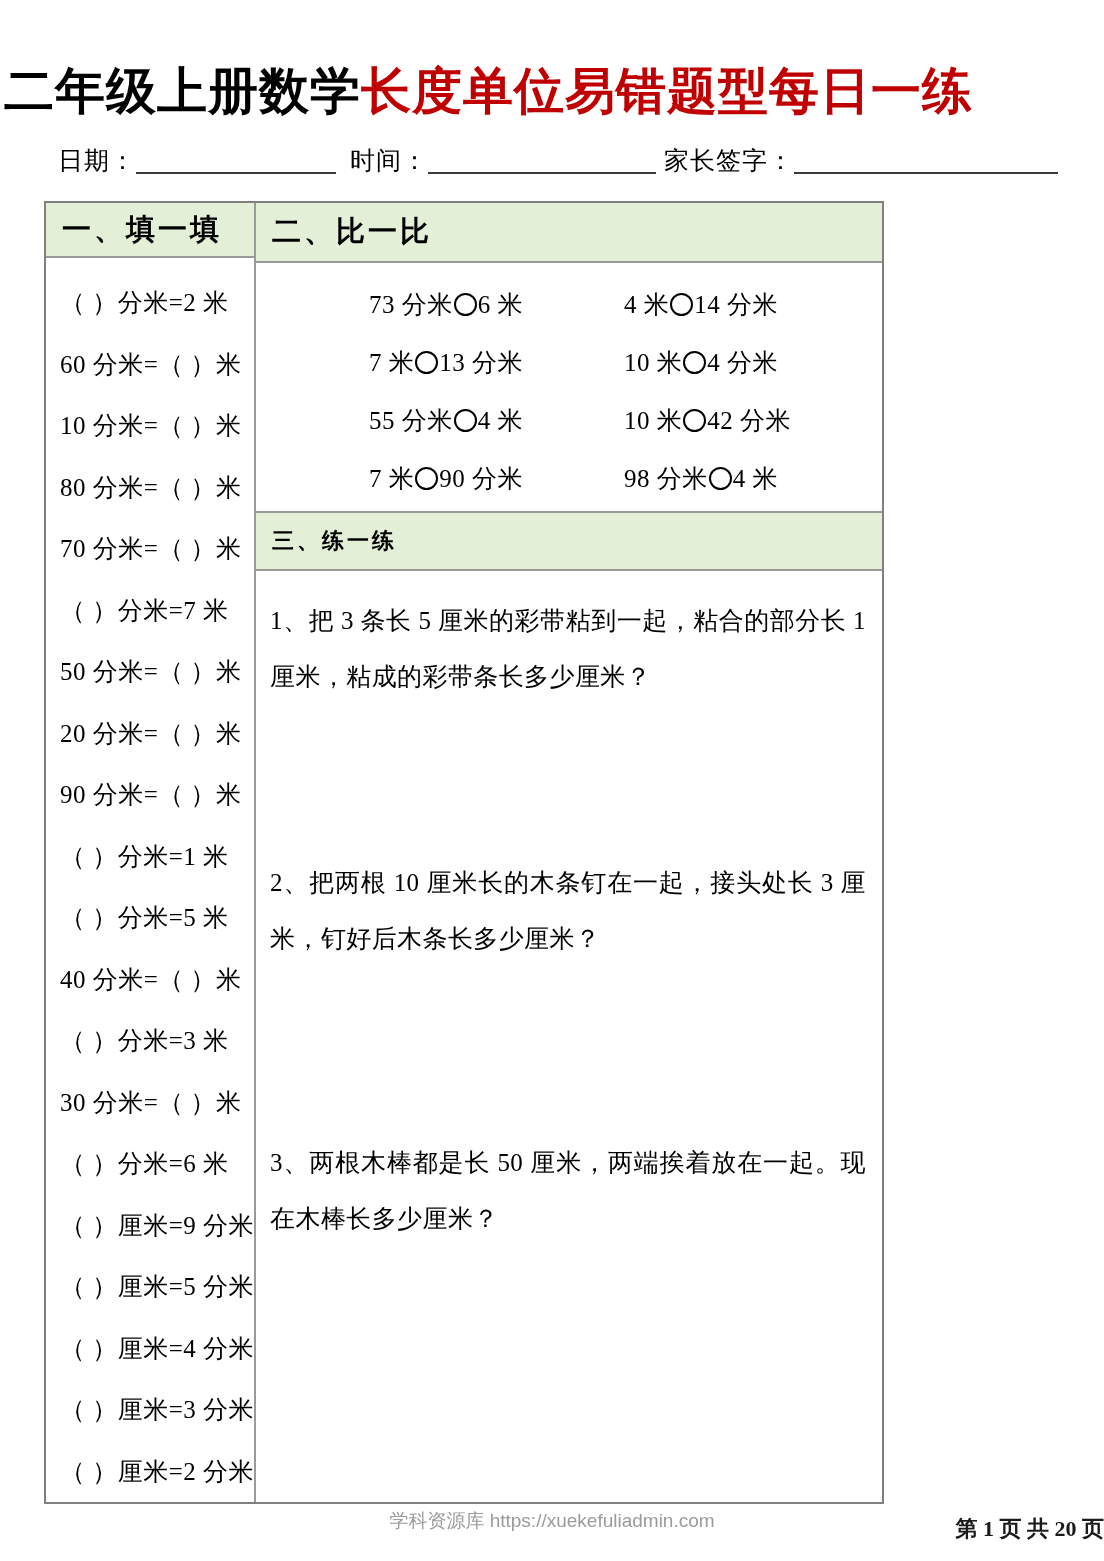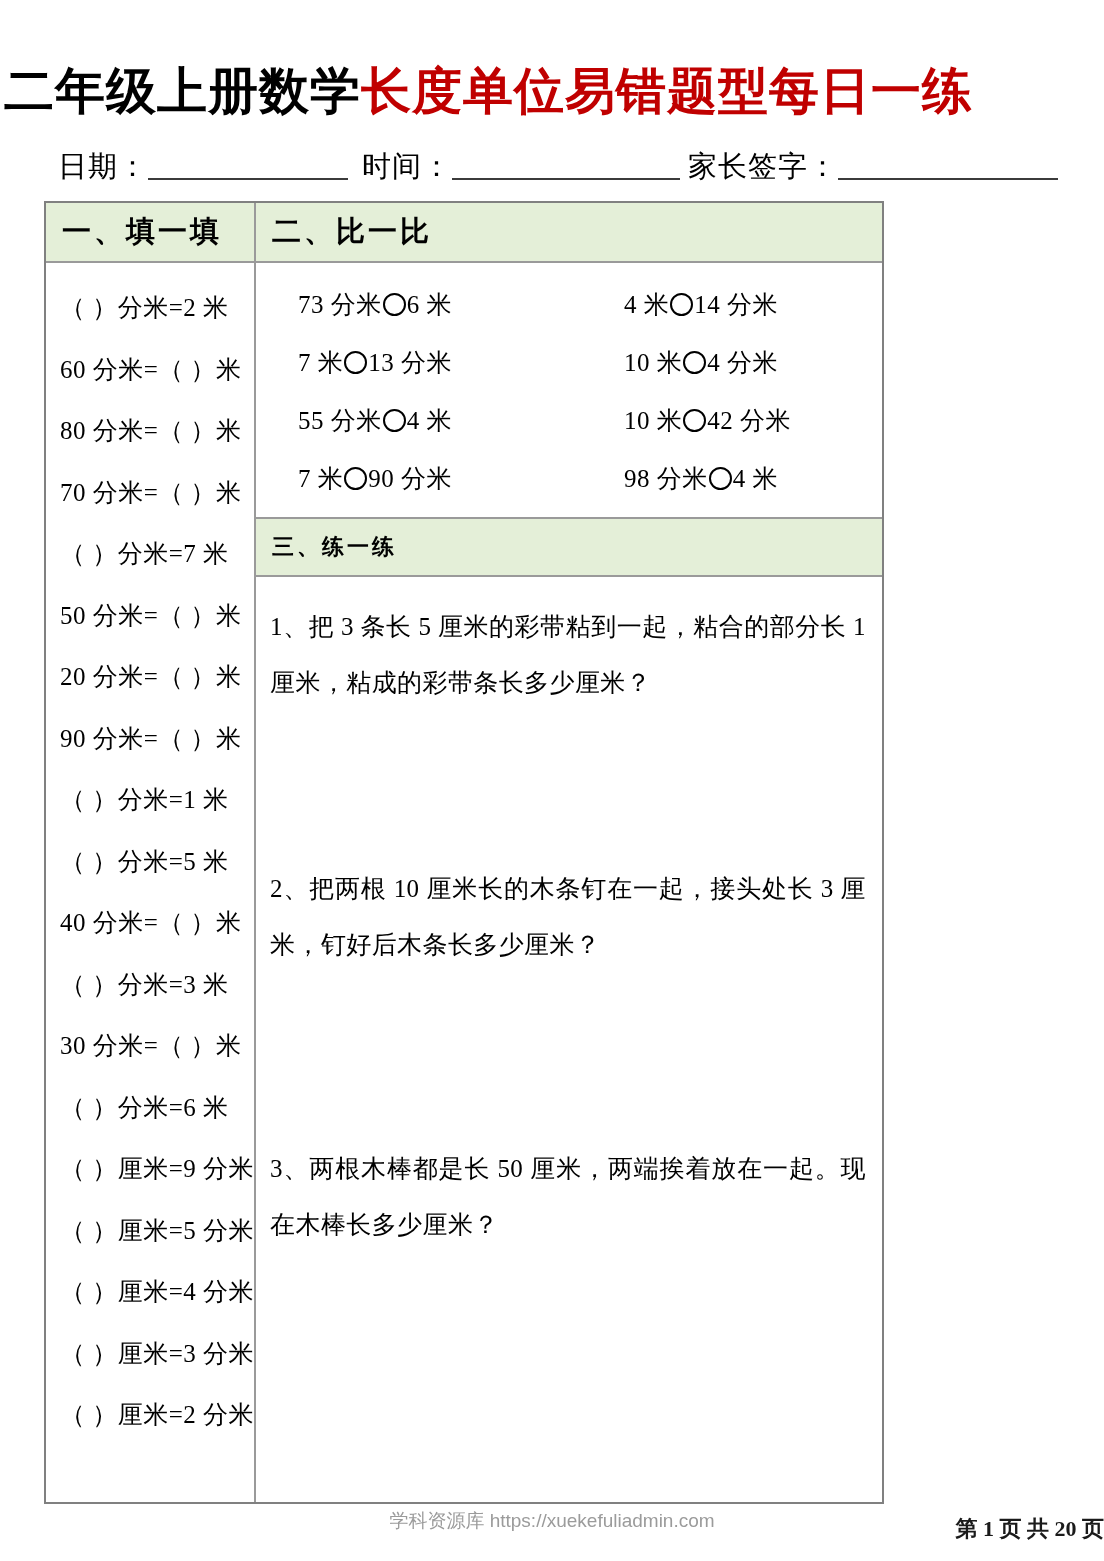--- a/index.html
+++ b/index.html
@@ -40,22 +40,22 @@
   .title-red   { color: #c00000; }
 
   
   .info-row {
     position: absolute;
     left: 58px;
     top: 146px;
     width: 1000px;
     height: 40px;
     display: flex;
-    align-items: center;
-    font-size: 29px;
+    align-items: flex-start;
+    font-size: 25px;
     line-height: 30px;
   }
   .info-label {
     white-space: nowrap;
     letter-spacing: 1px;
   }
   .info-blank {
     border-bottom: 2px solid #3b3b3b;
     height: 26px;
   }
@@ -113,22 +113,23 @@
   .fill-item {
     font-size: 25px;
     line-height: 61.5px;
     height: 61.5px;
     white-space: nowrap;
     letter-spacing: 0.5px;
   }
 
   
   .compare-body {
-    padding: 12px 0 10px 0;
-    box-sizing: border-box;
+    padding: 12px 0 4px 0;
+    box-sizing: border-box;
+    text-align: center;
   }
   .compare-row {
     display: flex;
     flex-direction: row;
     height: 58px;
     align-items: center;
   }
   .compare-cell {
     font-size: 25px;
     white-space: nowrap;
@@ -226,20 +227,21 @@
     <span class="info-blank blank-sign"></span>
   </div>
 
   <div class="table">
 
     <div class="col-left">
       <div class="section-head">一、填一填</div>
       <div class="fill-list">
         <div class="fill-item">（        ）分米=2 米</div>
         <div class="fill-item">60 分米=（      ）米</div>
+        <div class="fill-item">10 分米=（      ）米</div>
         <div class="fill-item">80 分米=（      ）米</div>
         <div class="fill-item">70 分米=（      ）米</div>
         <div class="fill-item">（        ）分米=7 米</div>
         <div class="fill-item">50 分米=（      ）米</div>
         <div class="fill-item">20 分米=（      ）米</div>
         <div class="fill-item">90 分米=（      ）米</div>
         <div class="fill-item">（        ）分米=1 米</div>
         <div class="fill-item">（        ）分米=5 米</div>
         <div class="fill-item">40 分米=（      ）米</div>
         <div class="fill-item">（        ）分米=3 米</div>

